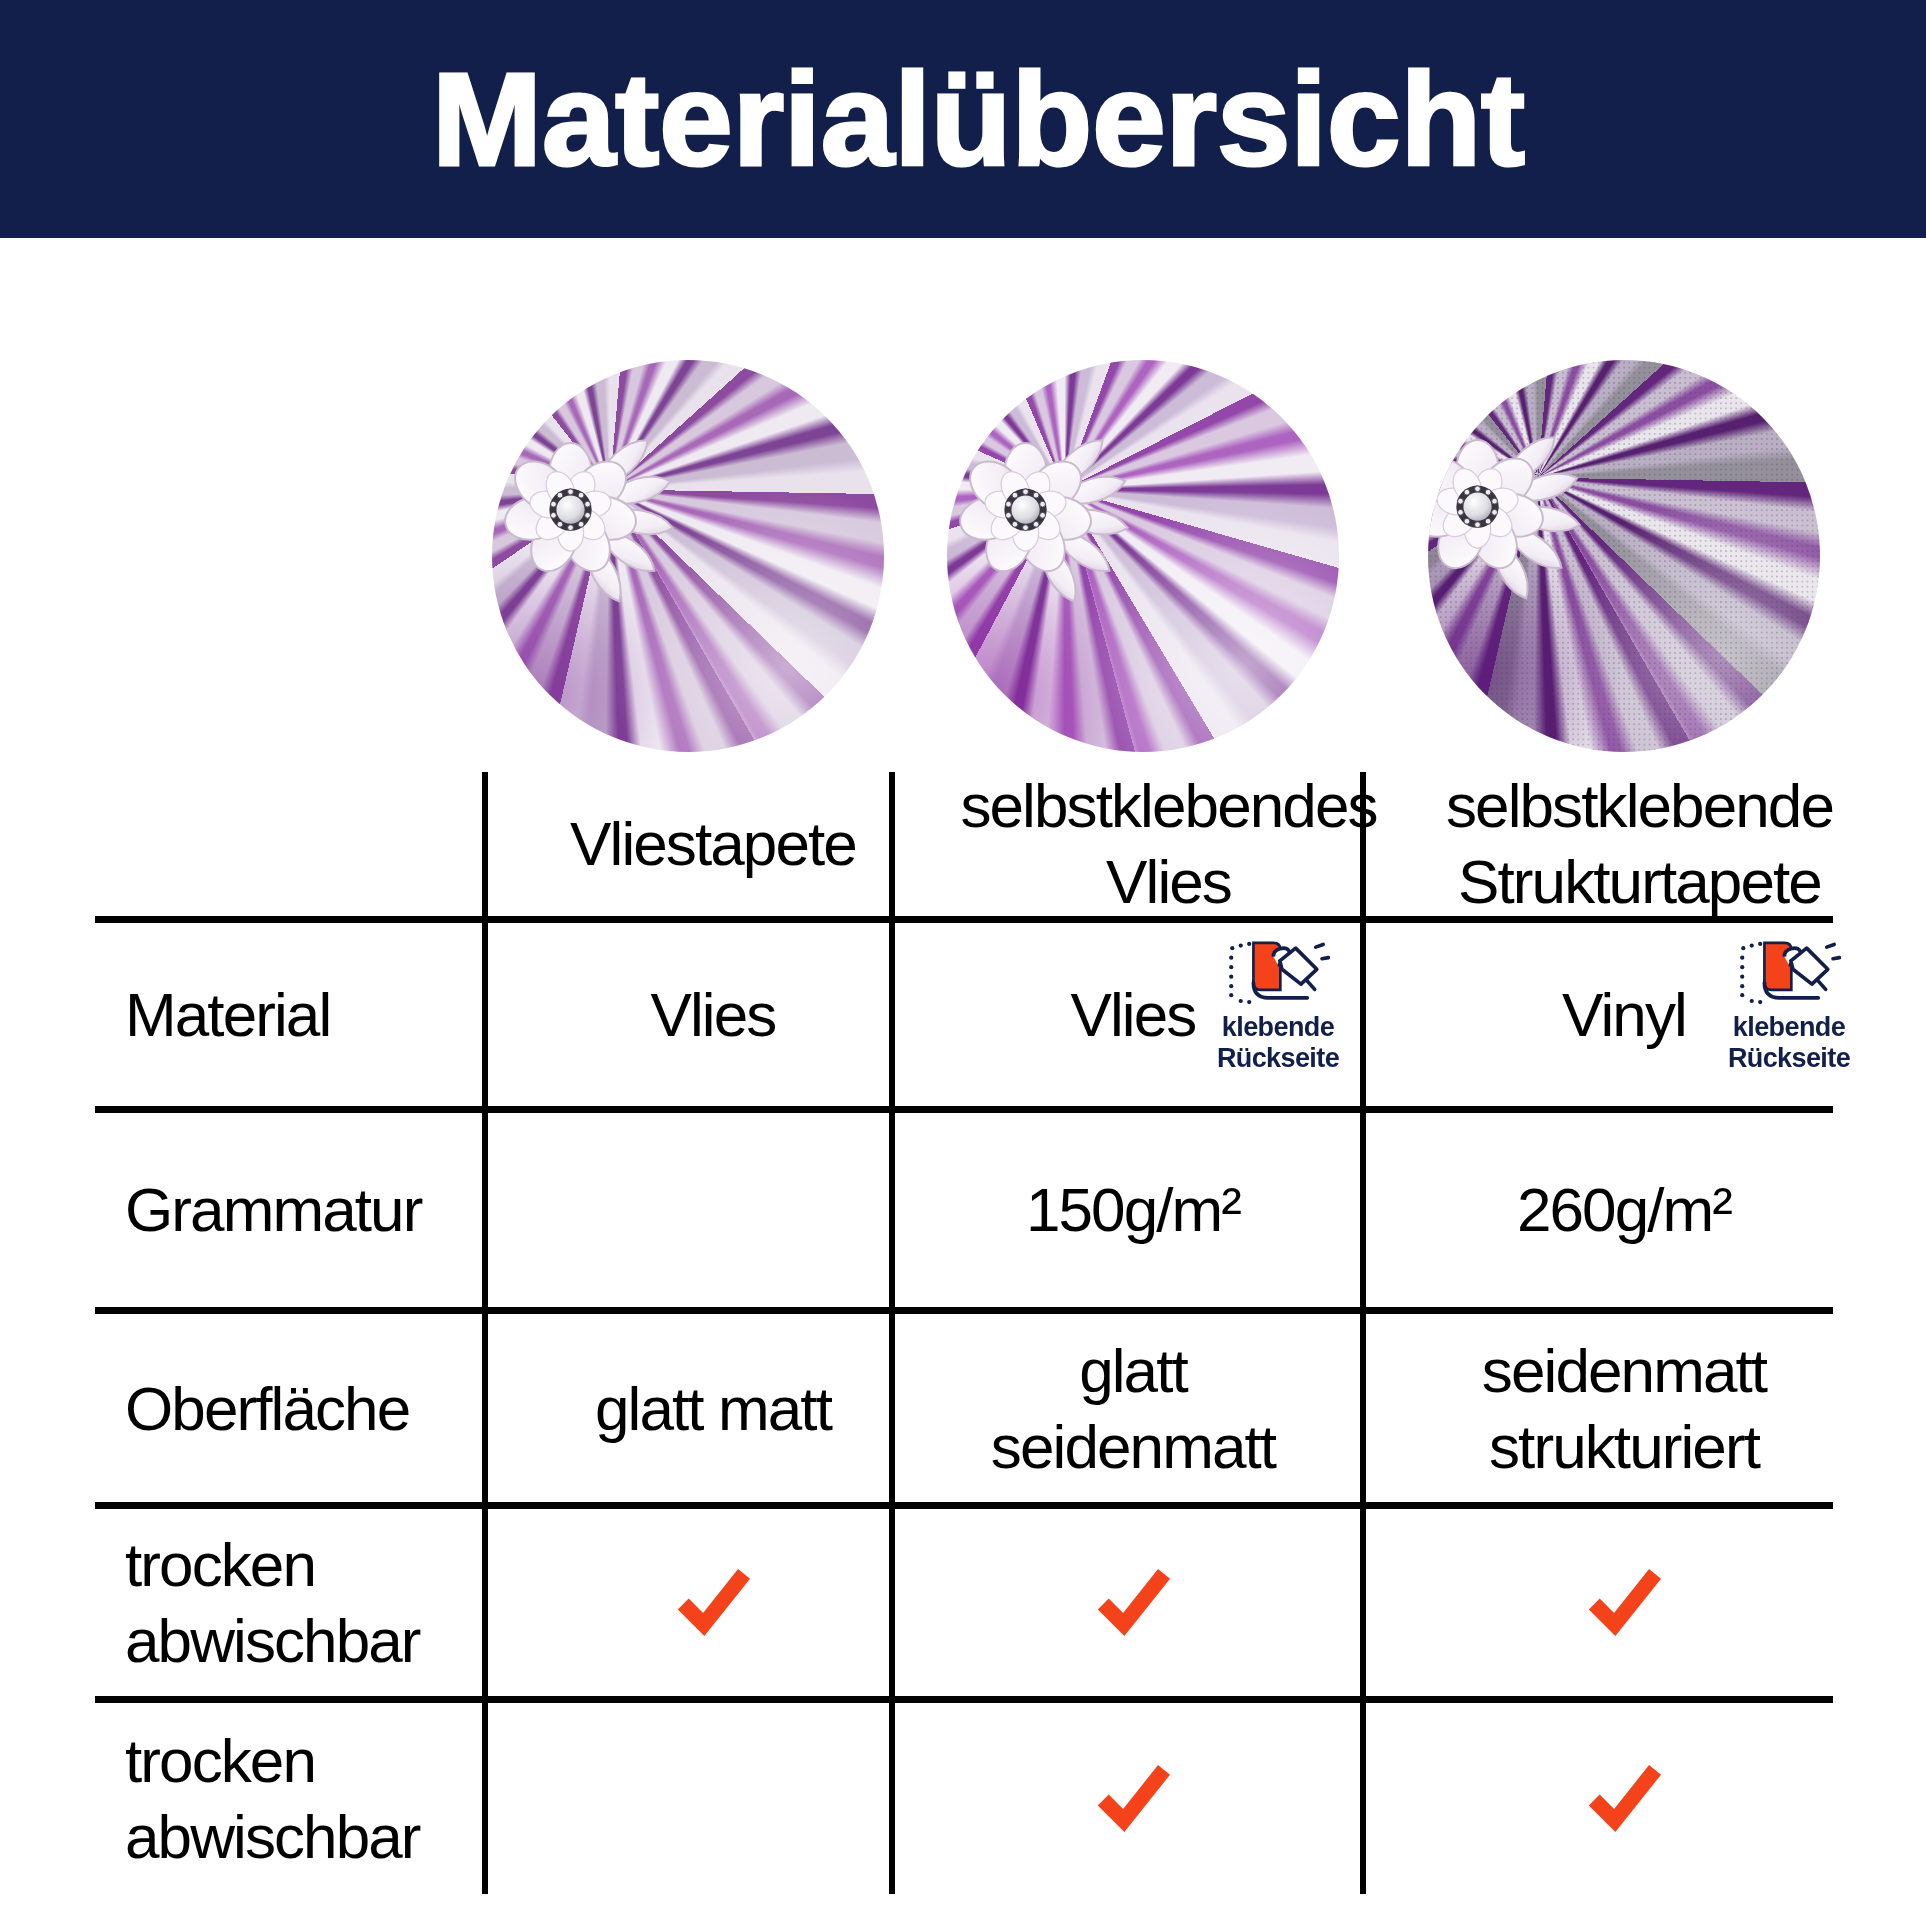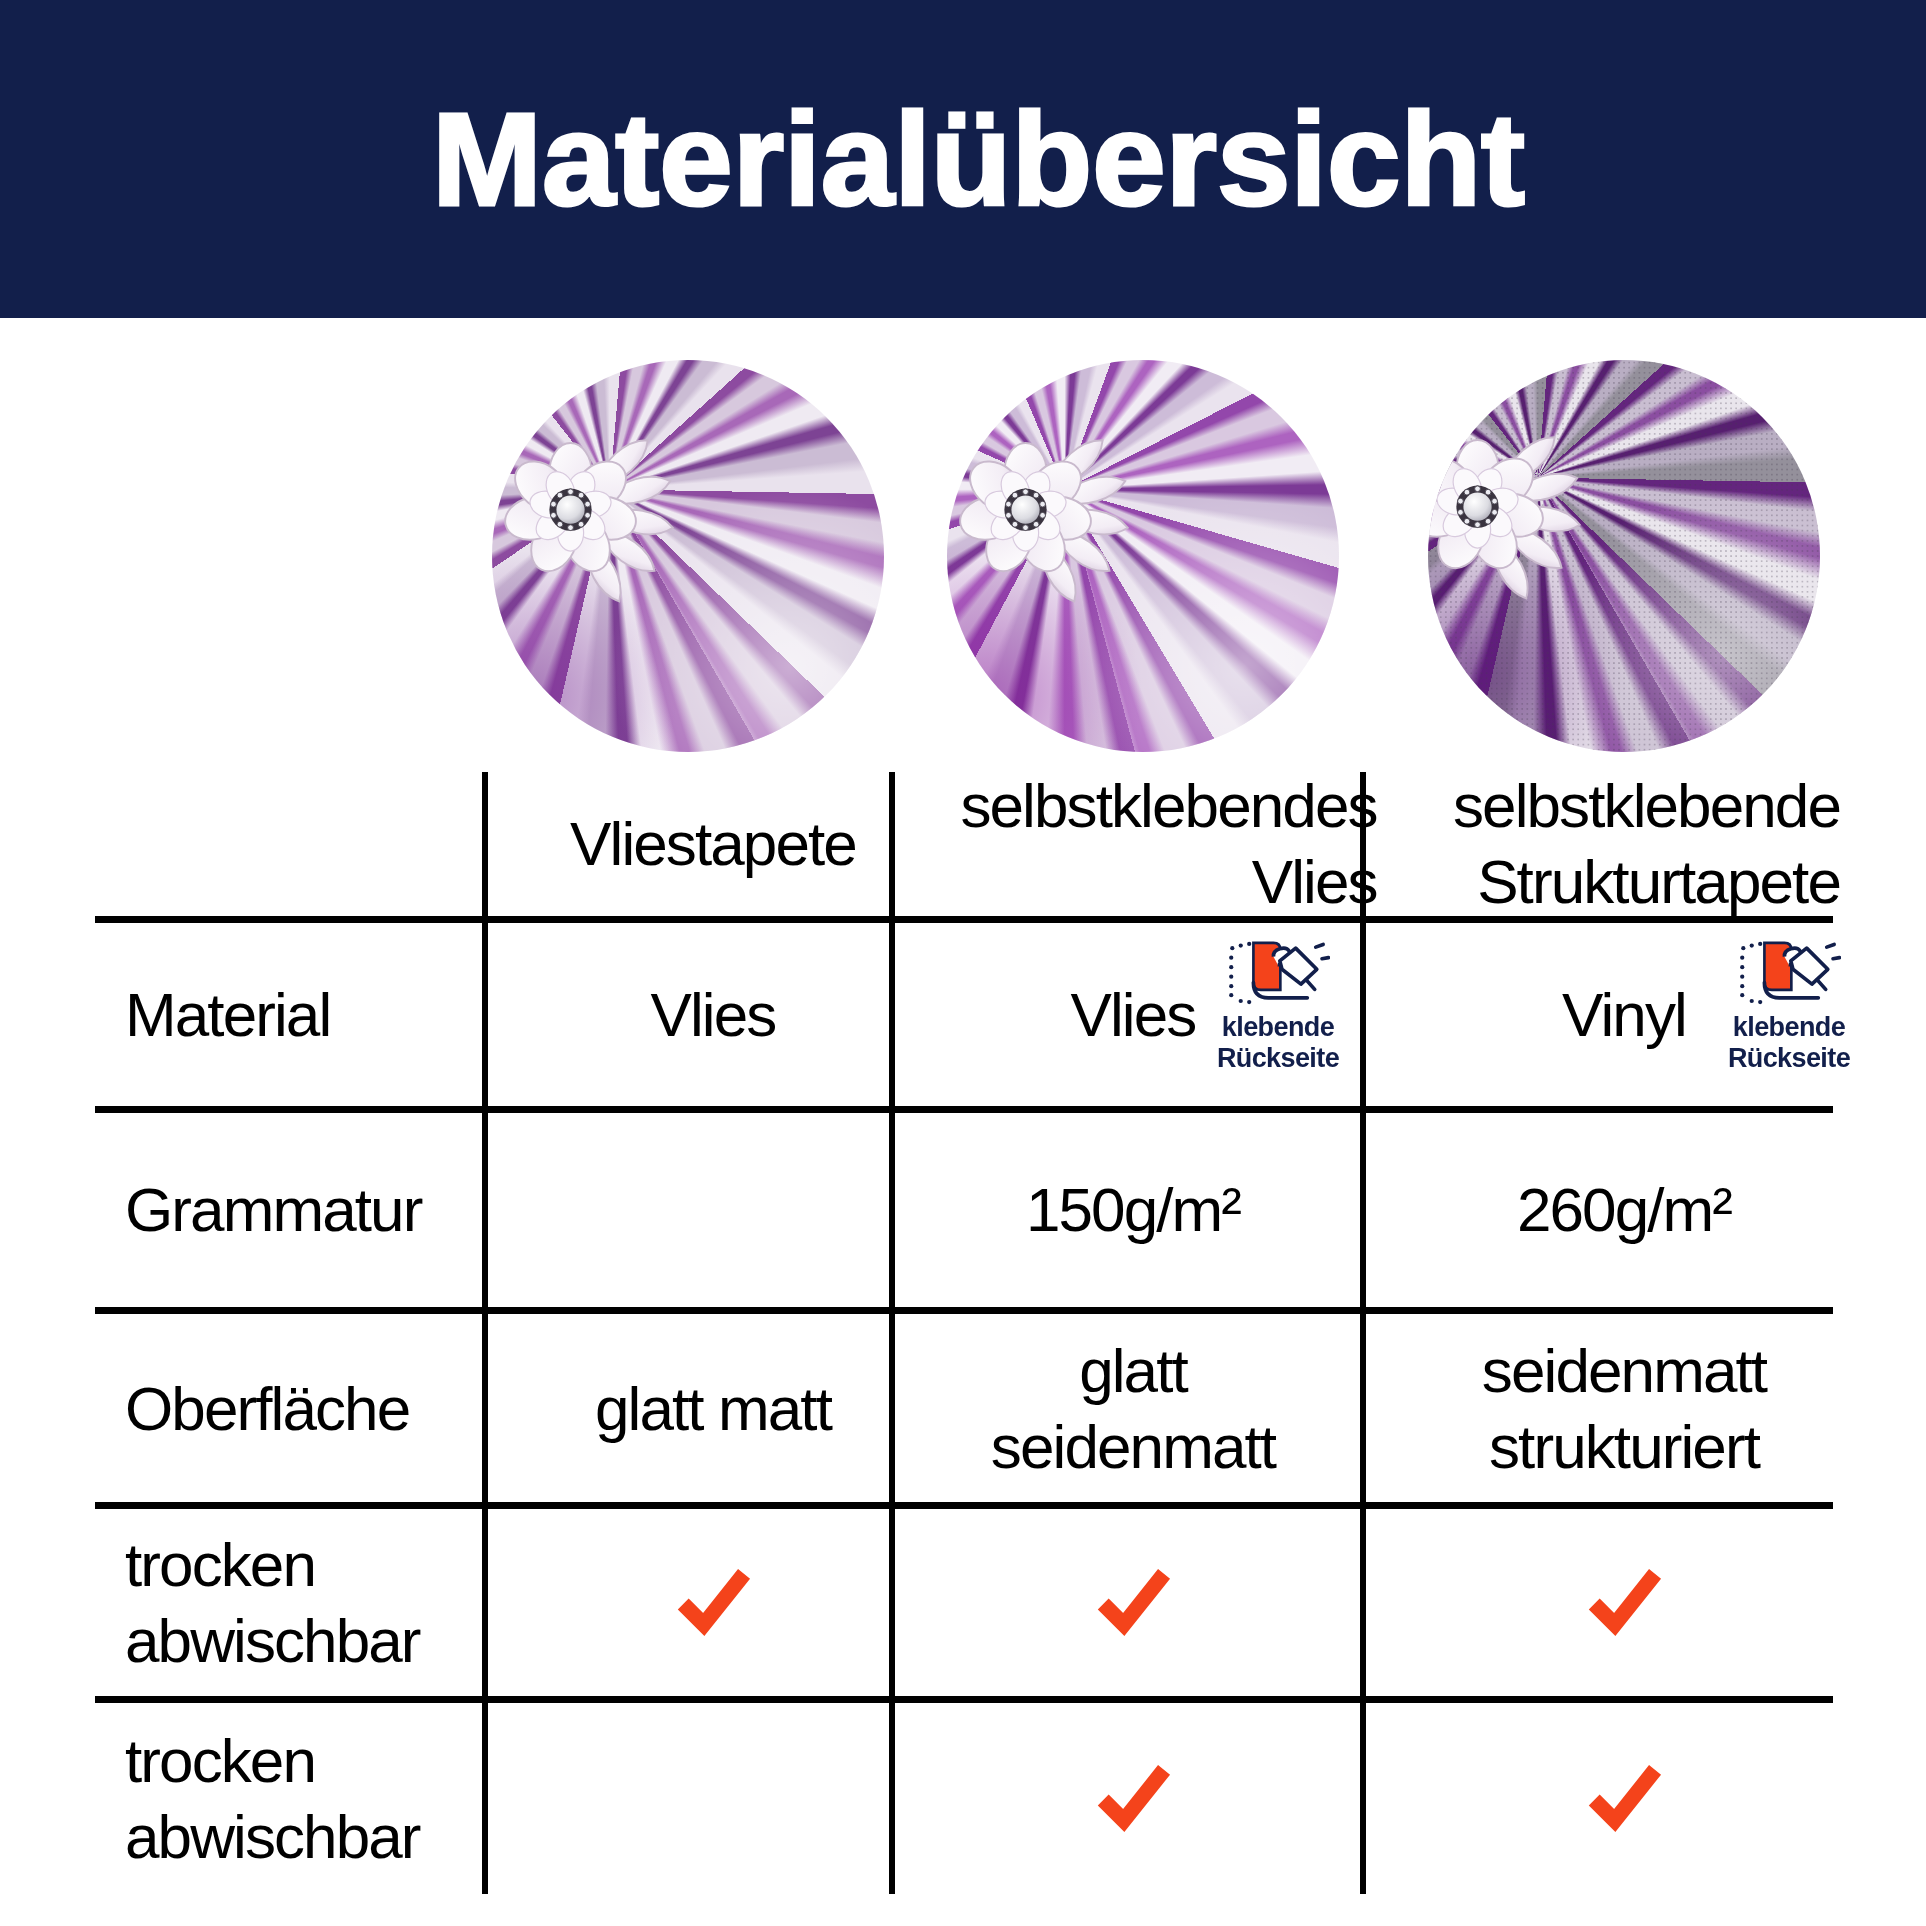--- a/index.html
+++ b/index.html
@@ -8,21 +8,21 @@
     --line:#000000;
     --text:#000000;
     --background:#FFFFFF;
   }
   *{margin:0;padding:0;box-sizing:border-box}
   html,body{width:1926px;height:1926px;background:var(--background);overflow:hidden;
     font-family:"Liberation Sans","DejaVu Sans",sans-serif;}
   .stage{position:absolute;left:0;top:0;width:1926px;height:1926px;background:var(--background);}
 
   
-  .header{position:absolute;left:0;top:0;width:1926px;height:318px;background:var(--navy);
+  .header{position:absolute;left:0;top:0;width:1926px;height:238px;background:var(--navy);
     display:flex;align-items:center;justify-content:center;padding-left:31px;}
   .title{color:#fff;font-size:132px;font-weight:bold;letter-spacing:0px;
     -webkit-text-stroke:3.2px #ffffff;white-space:nowrap;}
 
   
   .circle{position:absolute;top:360px;width:392px;height:392px;border-radius:50%;overflow:hidden;}
   .c-1{left:492px}
   .c-2{left:947px}
   .c-3{left:1428px}
   .circle .bg{position:absolute;inset:0;
@@ -56,21 +56,21 @@
   .hline{position:absolute;left:95px;width:1738px;height:7px;background:var(--line);}
   .hl-0{top:916px}.hl-1{top:1106px}.hl-2{top:1307px}.hl-3{top:1502px}.hl-4{top:1696px}
   .vline{position:absolute;top:772px;width:5.8px;height:1122px;background:var(--line);}
   .vl-0{left:482px}.vl-1{left:889px}.vl-2{left:1360px}
 
   
   .cell{position:absolute;display:flex;align-items:center;justify-content:center;
     font-size:62px;letter-spacing:-1.9px;color:var(--text);line-height:1.22;}
   .cell > span{width:100%;text-align:center;}
   .lab > span{text-align:left;}
-  .hleft > span{text-align:right;margin-left:48px;}
+  .hleft > span{text-align:center;margin-left:48px;}
 
   
   .rh{top:769px;height:149px}
   .r0{top:923px;height:183px}
   .r1{top:1113px;height:193px}
   .r2{top:1314px;height:189px}
   .r3{top:1509px;height:187px}
   .r4{top:1703px;height:191px}
   
   .c0{left:125px;width:350px}

